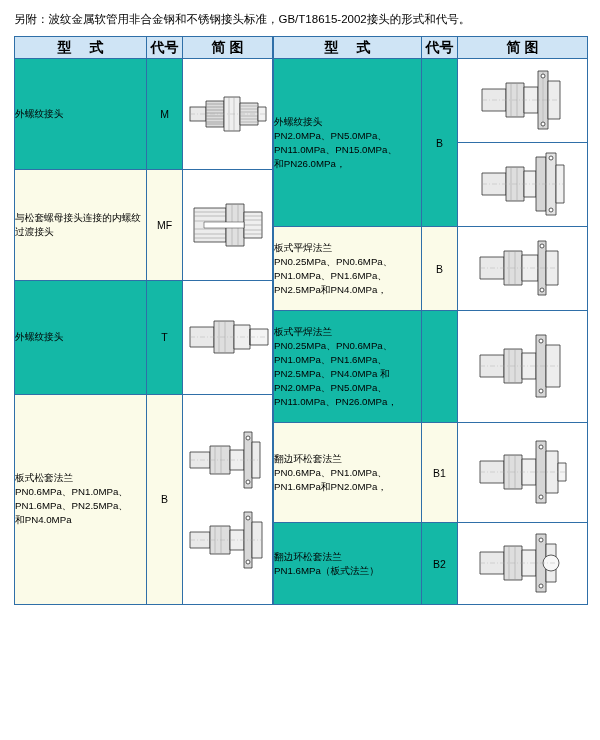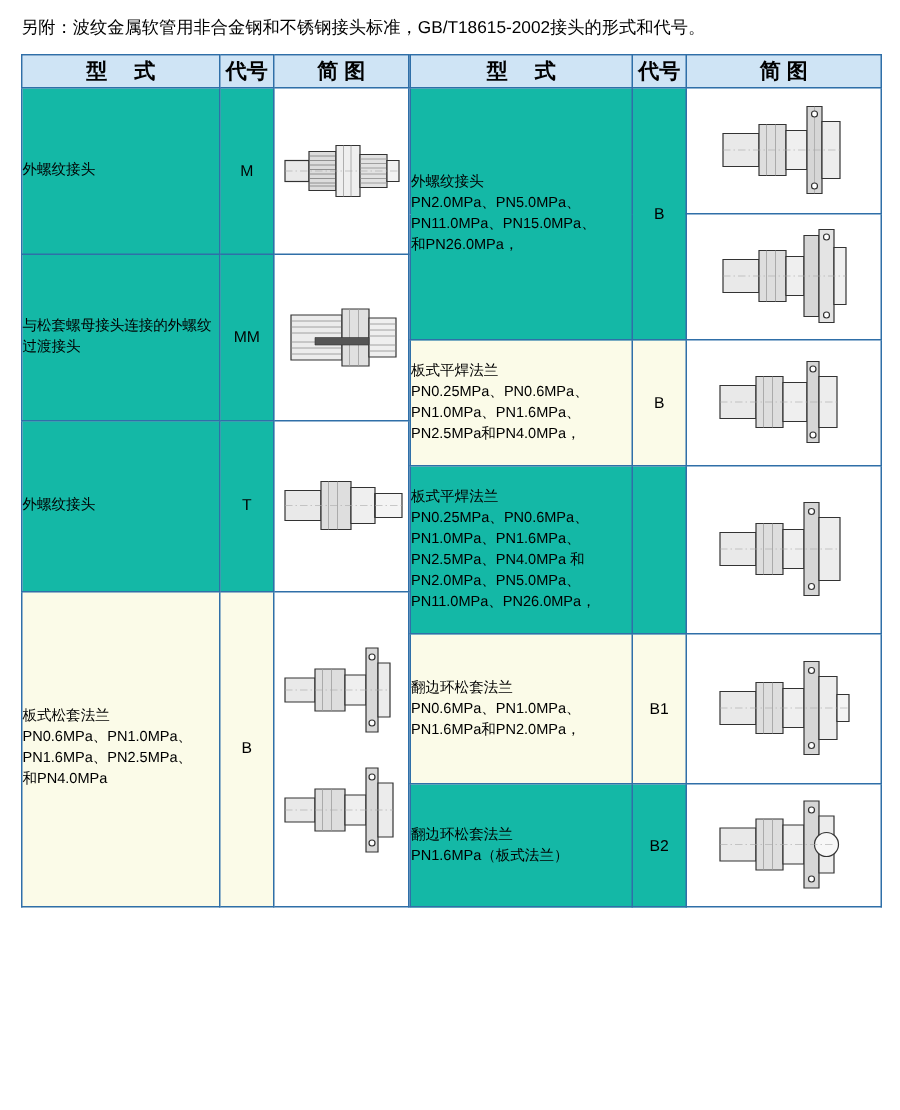--- a/index.html
+++ b/index.html
@@ -123,38 +123,38 @@
                 <path d="M56 20 L74 20 L74 42 L56 42 Z" fill="#e2e2e2"></path>
                 <path d="M56 23 L74 23 M56 26 L74 26 M56 29 L74 29 M56 33 L74 33 M56 36 L74 36 M56 39 L74 39" stroke="#888" stroke-width="0.5"></path>
                 <path d="M74 24 L82 24 L82 38 L74 38 Z" fill="#f2f2f2"></path>
                 <path d="M6 31 L82 31" stroke="#aaa" stroke-width="0.4" stroke-dasharray="5 2 1 2"></path>
               </g>
             </svg>
           </td>
         </tr>
 
 
-        <tr style="height:84px">
-          <td class="cell-text white">与松套螺母接头连接的外螺纹过渡接头</td>
-          <td class="cell-code white">MM</td>
+
+        <tr style="height:84px">
+          <td class="cell-text yellow">与松套螺母接头连接的内螺纹过渡接头</td>
+          <td class="cell-code yellow">MF</td>
           <td class="fig">
             <svg width="88" height="62" viewBox="0 0 88 62">
               <g fill="none" stroke="#333" stroke-width="0.8">
-                <path d="M10 16 L44 16 L44 46 L10 46 Z" fill="#ececec"></path>
-                <path d="M10 20 L44 20 M10 24 L44 24 M10 28 L44 28 M10 34 L44 34 M10 38 L44 38 M10 42 L44 42" stroke="#888" stroke-width="0.5"></path>
-                <path d="M44 12 L62 12 L62 50 L44 50 Z" fill="#e0e0e0"></path>
-                <path d="M49 12 L49 50 M55 12 L55 50" stroke="#999" stroke-width="0.5"></path>
-                <path d="M62 18 L80 18 L80 44 L62 44 Z" fill="#efefef"></path>
-                <path d="M62 22 L80 22 M62 26 L80 26 M62 30 L80 30 M62 36 L80 36 M62 40 L80 40" stroke="#888" stroke-width="0.5"></path>
-                <path d="M26 31 L62 31 L62 36 L26 36 Z" fill="#555" stroke="#333" stroke-width="0.4"></path>
-              </g>
-            </svg>
-          </td>
-        </tr>
-
+                <path d="M10 14 L42 14 L42 48 L10 48 Z" fill="#ececec"></path>
+                <path d="M10 18 L42 18 M10 22 L42 22 M10 27 L42 27 M10 35 L42 35 M10 40 L42 40 M10 44 L42 44" stroke="#888" stroke-width="0.5"></path>
+                <path d="M42 10 L60 10 L60 52 L42 52 Z" fill="#e0e0e0"></path>
+                <path d="M48 10 L48 52 M54 10 L54 52" stroke="#999" stroke-width="0.5"></path>
+                <path d="M60 18 L78 18 L78 44 L60 44 Z" fill="#efefef"></path>
+                <path d="M60 22 L78 22 M60 26 L78 26 M60 31 L78 31 M60 36 L78 36 M60 40 L78 40" stroke="#888" stroke-width="0.5"></path>
+                <path d="M20 28 L60 28 L60 34 L20 34 Z" fill="#ffffff" stroke="#333" stroke-width="0.5"></path>
+              </g>
+            </svg>
+          </td>
+        </tr>
 
         <tr style="height:86px">
           <td class="cell-text white">外螺纹接头</td>
           <td class="cell-code white">T</td>
           <td class="fig">
             <svg width="88" height="64" viewBox="0 0 88 64">
               <g fill="none" stroke="#333" stroke-width="0.8">
                 <path d="M6 22 L30 22 L30 42 L6 42 Z" fill="#e9e9e9"></path>
                 <path d="M30 16 L50 16 L50 48 L30 48 Z" fill="#dedede"></path>
                 <path d="M35 16 L35 48 M41 16 L41 48" stroke="#999" stroke-width="0.5"></path>

